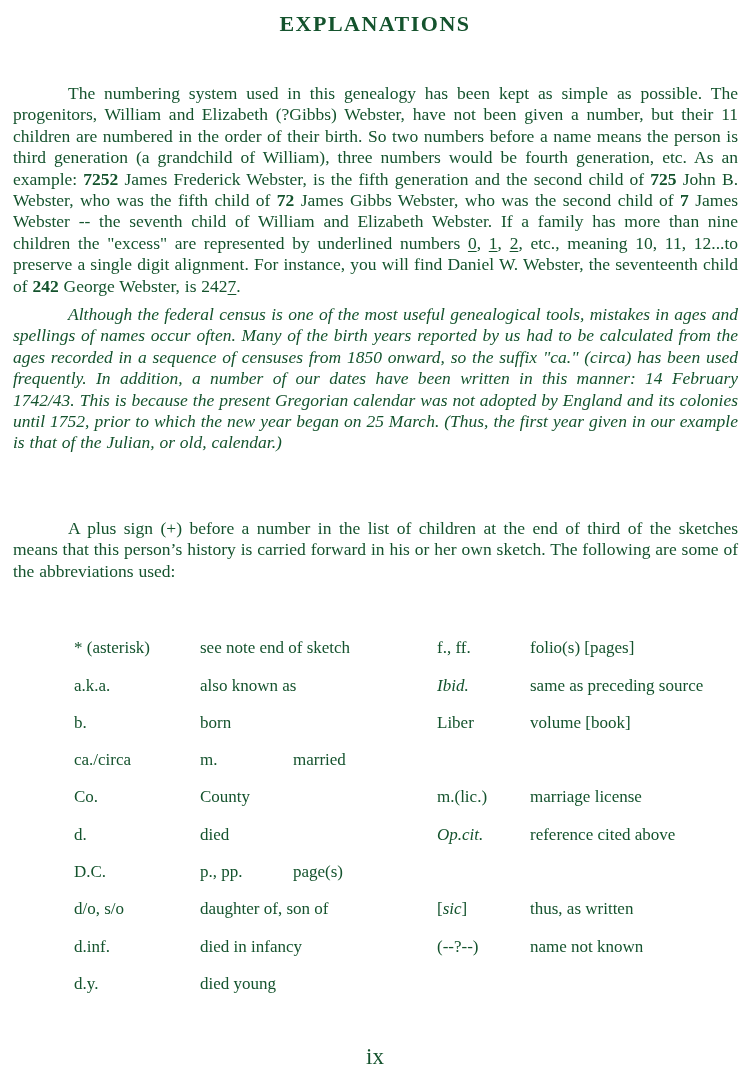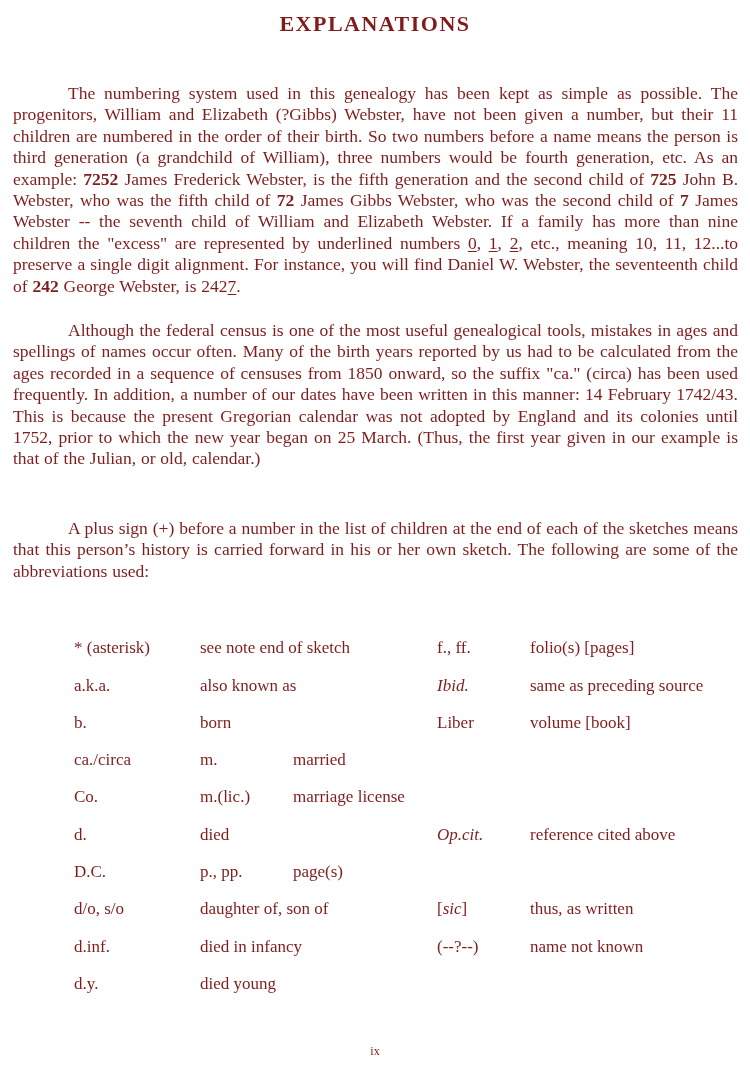--- a/index.html
+++ b/index.html
@@ -2,21 +2,21 @@
 <html><head>
 <meta charset="utf-8">
 <style>
   html, body { margin: 0; padding: 0; background: #e8e8e8; }
   .page {
     position: relative;
     width: 750px;
     height: 1075px;
     margin: 0 auto;
     background: #ffffff;
-    color: #7f1d1d;
+    color: #14532d;
     font-family: "Liberation Serif", "DejaVu Serif", serif;
     overflow: hidden;
   }
   .title {
     position: absolute;
     top: 11px;
     left: 0;
     width: 750px;
     margin: 0;
     text-align: center;
@@ -29,21 +29,21 @@
     left: 13px;
     right: 12px;
     margin: 0;
     font-size: 17.5px;
     line-height: 21.4px;
     text-align: justify;
     text-indent: 55px;
     word-spacing: 0.5px;
   }
   #para1 { top: 59px; margin-top: 24px; }
-  #para2 { top: 320px; }
+  #para2 { top: 304px; font-style: italic; }
   #para3 { top: 518px; }
   .abbr-table {
     position: absolute;
     top: 621px;
     left: 74px;
     right: 13px;
     font-size: 17px;
   }
   .abbr-row {
     display: flex;
@@ -53,35 +53,35 @@
   .abbr-row .c1 { width: 126px; flex: 0 0 auto; }
   .abbr-row .c2 { width: 237px; flex: 0 0 auto; }
   .abbr-row .c3 { width: 93px;  flex: 0 0 auto; }
   .abbr-row .c4 { flex: 1 1 auto; }
   .pagenum {
     position: absolute;
     top: 1044px;
     left: 0;
     width: 750px;
     text-align: center;
-    font-size: 12px;
+    font-size: 23px;
   }
 </style>
 </head>
 <body>
 
 <div class="page">
 
   <h1 class="title">EXPLANATIONS</h1>
 
   <p class="body-para" id="para1"><span>The numbering system used in this genealogy has been kept as simple as possible. The progenitors, William and Elizabeth (?Gibbs) Webster, have not been given a number, but their 11 children are numbered in the order of their birth. So two numbers before a name means the person is third generation (a grandchild of William), three numbers would be fourth generation, etc. As an example: </span><span style="font-weight: 700;">7252</span><span> James Frederick Webster, is the fifth generation and the second child of </span><span style="font-weight: 700;">725</span><span> John B. Webster, who was the fifth child of </span><span style="font-weight: 700;">72</span><span> James Gibbs Webster, who was the second child of </span><span style="font-weight: 700;">7</span><span> James Webster -- the seventh child of William and Elizabeth Webster. If a family has more than nine children the "excess" are represented by underlined numbers </span><span style="text-decoration: underline; text-underline-offset: 2px;">0</span><span>, </span><span style="text-decoration: underline; text-underline-offset: 2px;">1</span><span>, </span><span style="text-decoration: underline; text-underline-offset: 2px;">2</span><span>, etc., meaning 10, 11, 12...to preserve a single digit alignment. For instance, you will find Daniel W. Webster, the seventeenth child of </span><span style="font-weight: 700;">242</span><span> George Webster, is 242</span><span style="text-decoration: underline; text-underline-offset: 2px;">7</span><span>.</span></p>
 
   <p class="body-para" id="para2"><span>Although the federal census is one of the most useful genealogical tools, mistakes in ages and spellings of names occur often. Many of the birth years reported by us had to be calculated from the ages recorded in a sequence of censuses from 1850 onward, so the suffix "ca." (circa) has been used frequently. In addition, a number of our dates have been written in this manner: 14 February 1742/43. This is because the present Gregorian calendar was not adopted by England and its colonies until 1752, prior to which the new year began on 25 March. (Thus, the first year given in our example is that of the Julian, or old, calendar.)</span></p>
 
-  <p class="body-para" id="para3"><span>A plus sign (+) before a number in the list of children at the end of each of the sketches means that this person’s history is carried forward in his or her own sketch. The following are some of the abbreviations used:</span></p>
+  <p class="body-para" id="para3"><span>A plus sign (+) before a number in the list of children at the end of third of the sketches means that this person’s history is carried forward in his or her own sketch. The following are some of the abbreviations used:</span></p>
 
   <div class="abbr-table">
 
     <div class="abbr-row">
       <span class="c1">* (asterisk)</span>
       <span class="c2">see note end of sketch</span>
       <span class="c3"><span>f., ff.</span></span>
       <span class="c4">folio(s) [pages]</span>
     </div>
 
@@ -100,20 +100,21 @@
     </div>
 
     <div class="abbr-row">
       <span class="c1">ca./circa</span>
       <span class="c3"><span>m.</span></span>
       <span class="c4">married</span>
     </div>
 
     <div class="abbr-row">
       <span class="c1">Co.</span>
+      <span class="c2">County</span>
       <span class="c3"><span>m.(lic.)</span></span>
       <span class="c4">marriage license</span>
     </div>
 
     <div class="abbr-row">
       <span class="c1">d.</span>
       <span class="c2">died</span>
       <span class="c3"><span style="font-style: italic;">Op.cit.</span></span>
       <span class="c4">reference cited above</span>
     </div>

